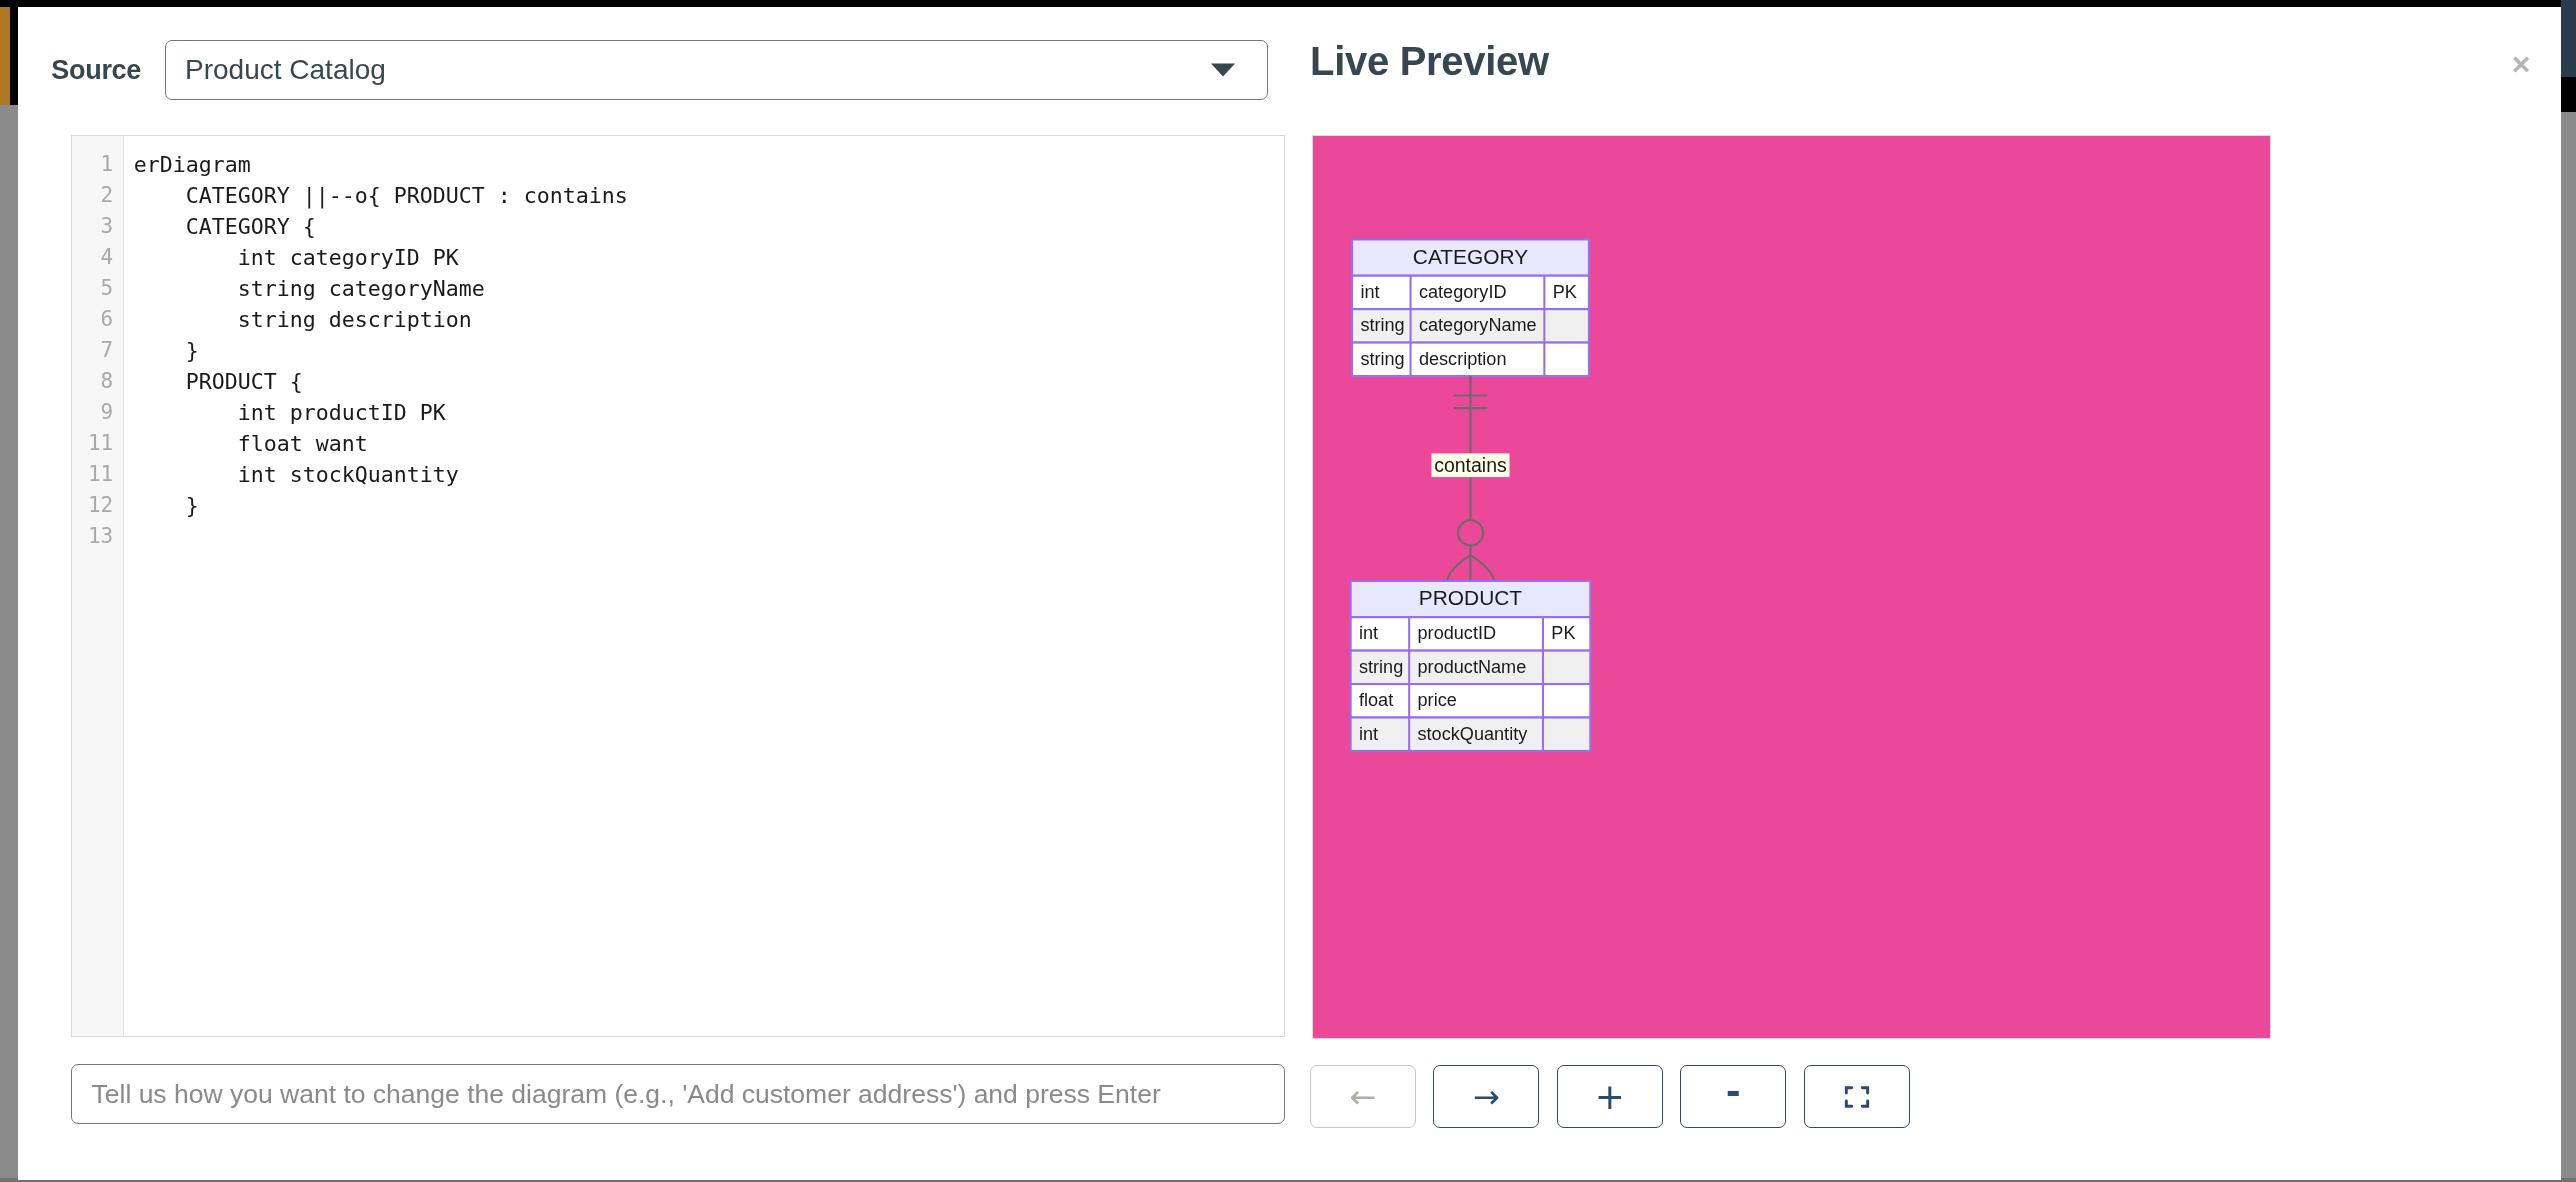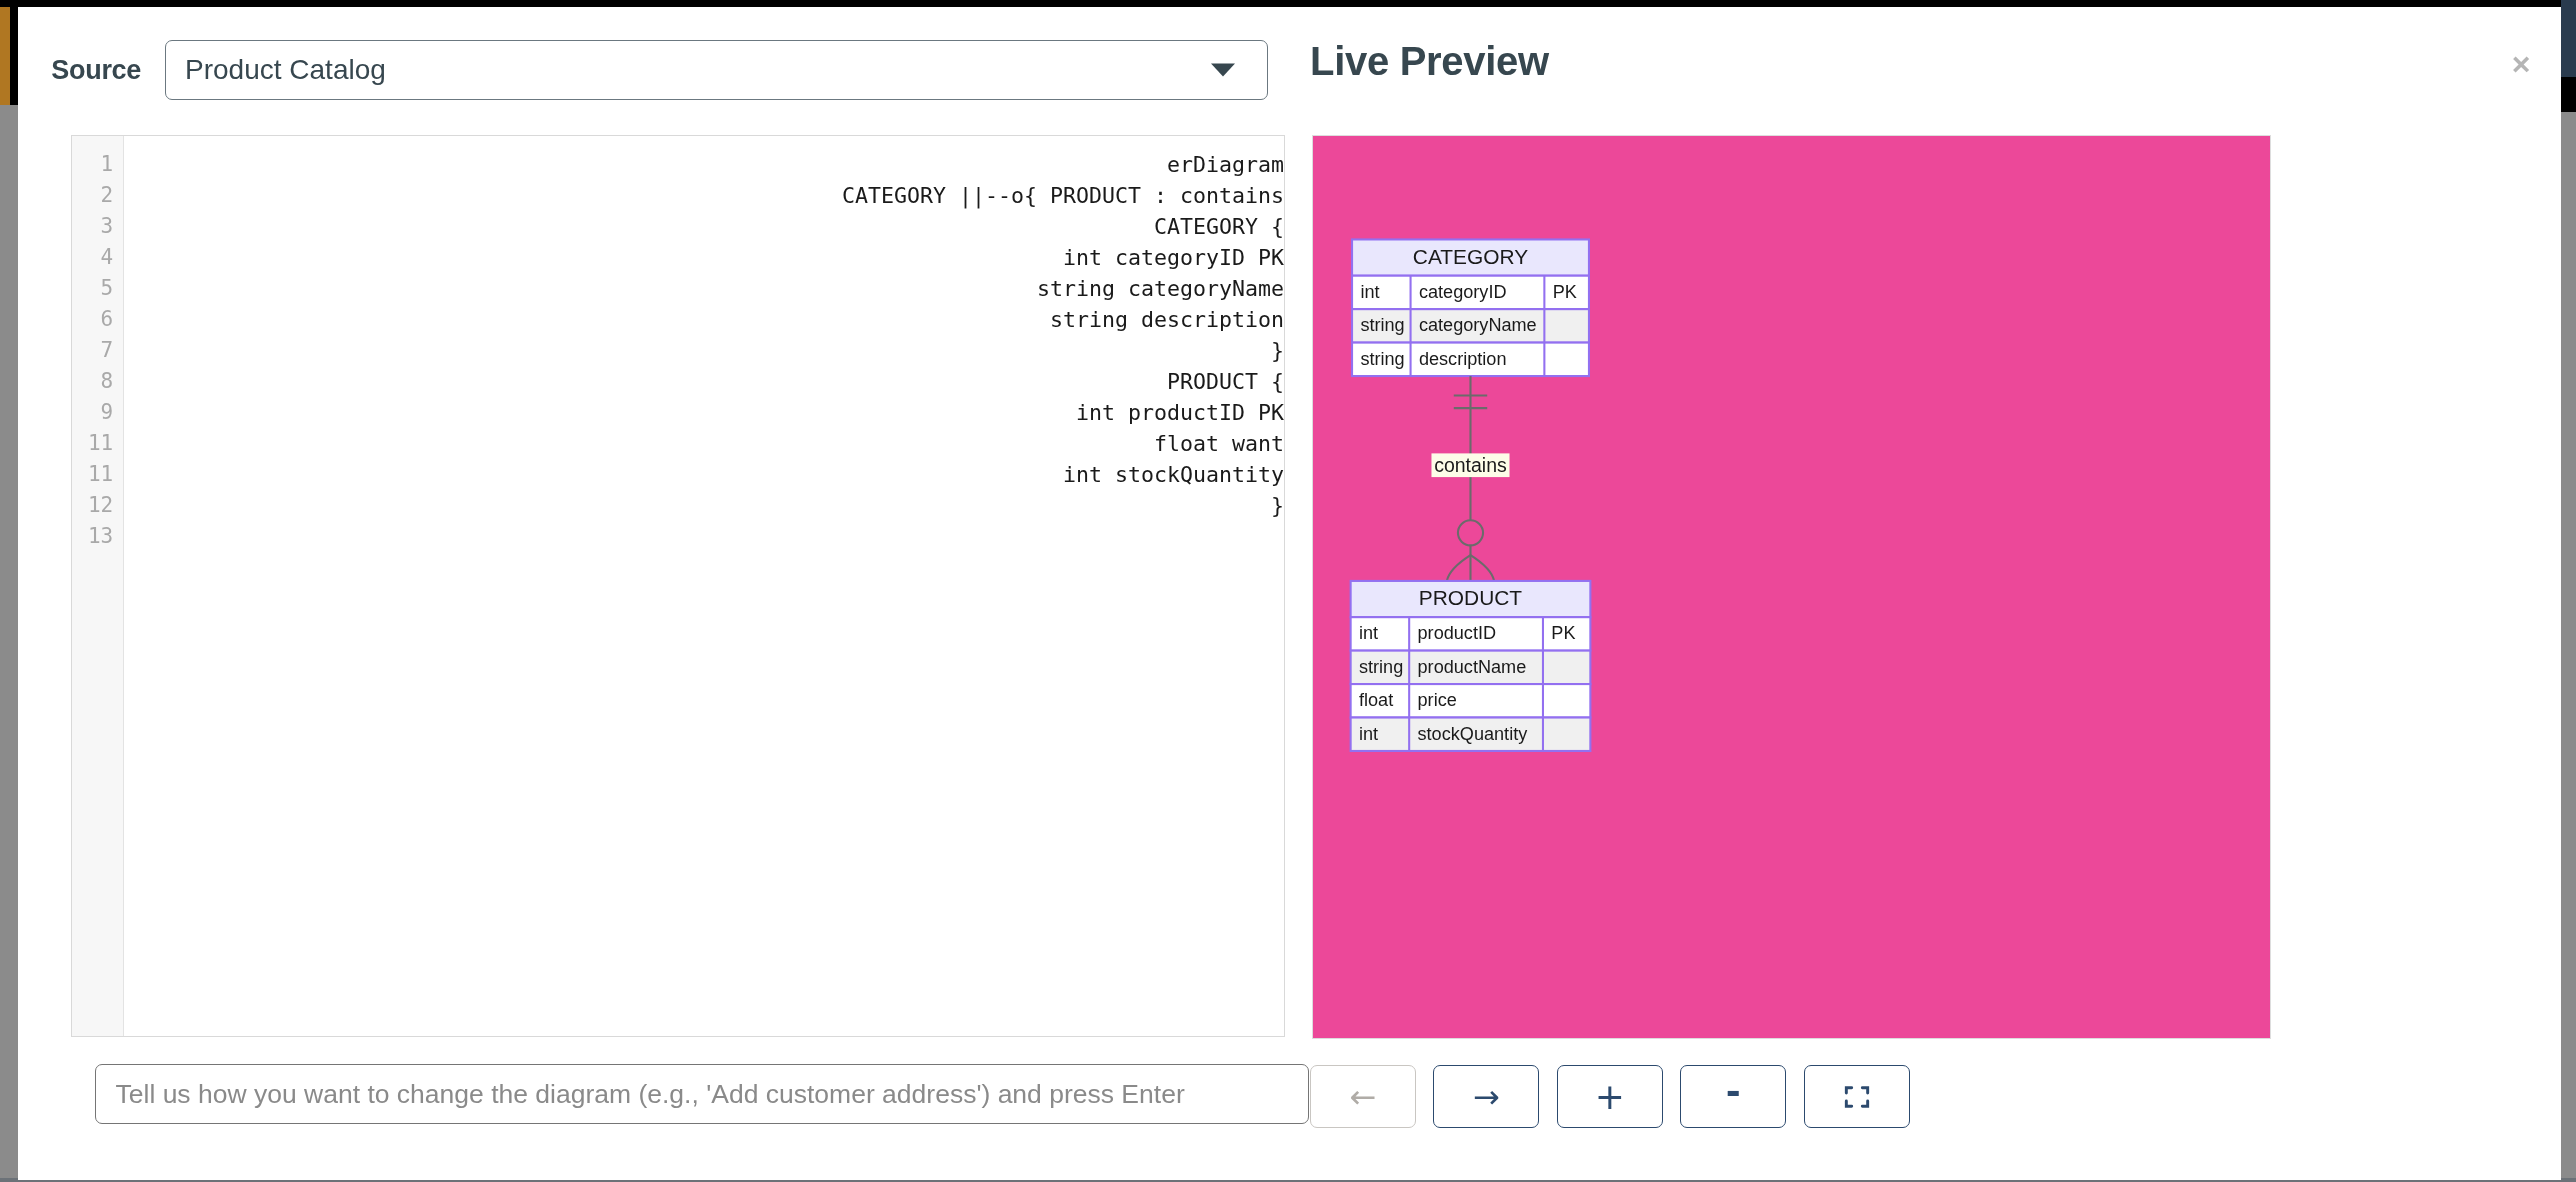--- a/index.html
+++ b/index.html
@@ -143,21 +143,20 @@
     padding-right: 9.8px;
     font-family: "DejaVu Sans Mono", monospace;
     font-size: 21px;
     color: #a9a9a9;
   }
   .code-area {
     flex: 1;
     padding-top: 12.5px;
     padding-left: 9.8px;
     overflow: hidden;
-    text-align: right;
   }
   .code-line {
     height: 31px;
     line-height: 31px;
     font-family: "DejaVu Sans Mono", monospace;
     font-size: 21.6px;
     color: #1a1a1a;
     white-space: pre;
   }
 
@@ -165,21 +164,20 @@
     position: absolute;
     left: 35px; top: 1057px;
     width: 1214px; height: 60px;
     border: 1.4px solid #757575;
     border-radius: 7px;
     background: #ffffff;
     display: flex;
     align-items: center;
     padding: 0 19.5px;
     cursor: text;
-    margin-left: 24px;
   }
   .prompt-input-text {
     font-size: 26.5px;
     color: #8a8a8a;
     white-space: nowrap;
   }
 
   
   .preview-pane {
     position: absolute;

